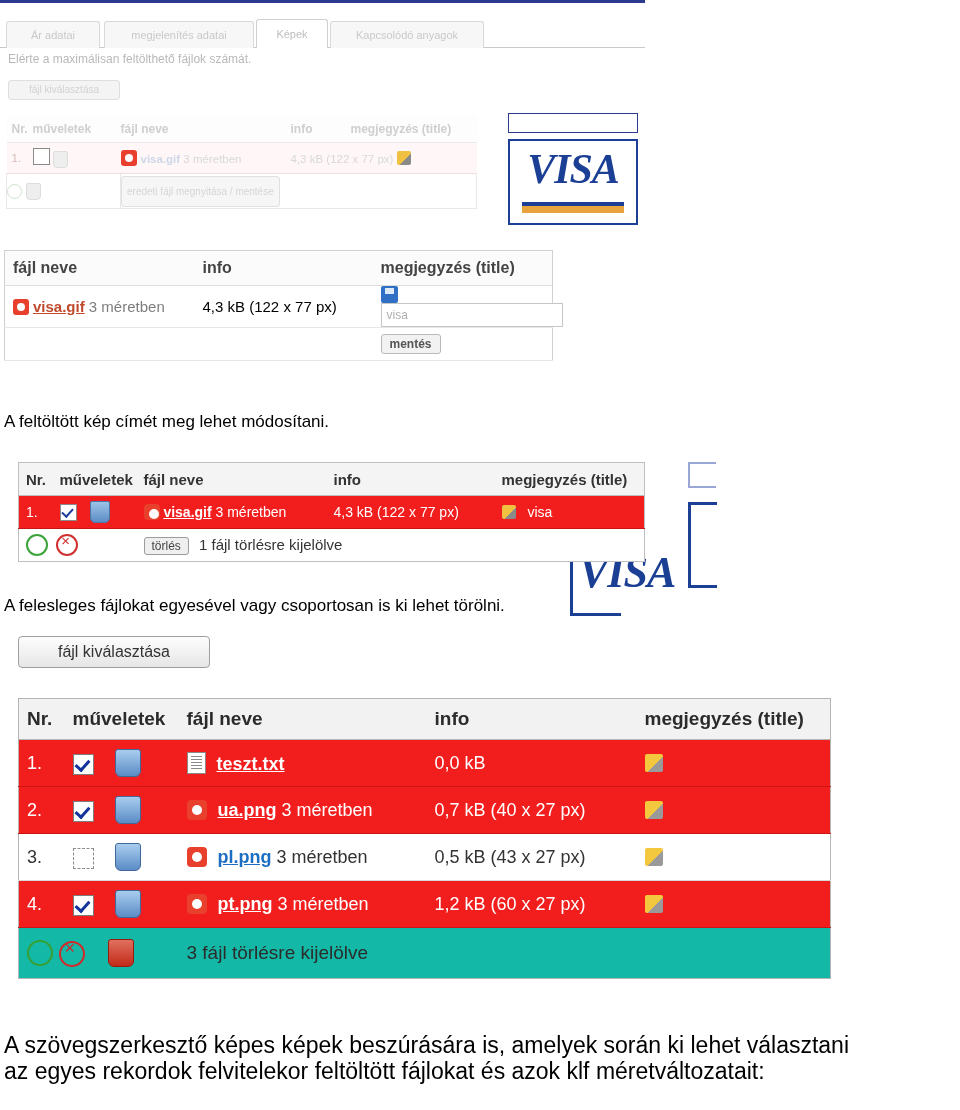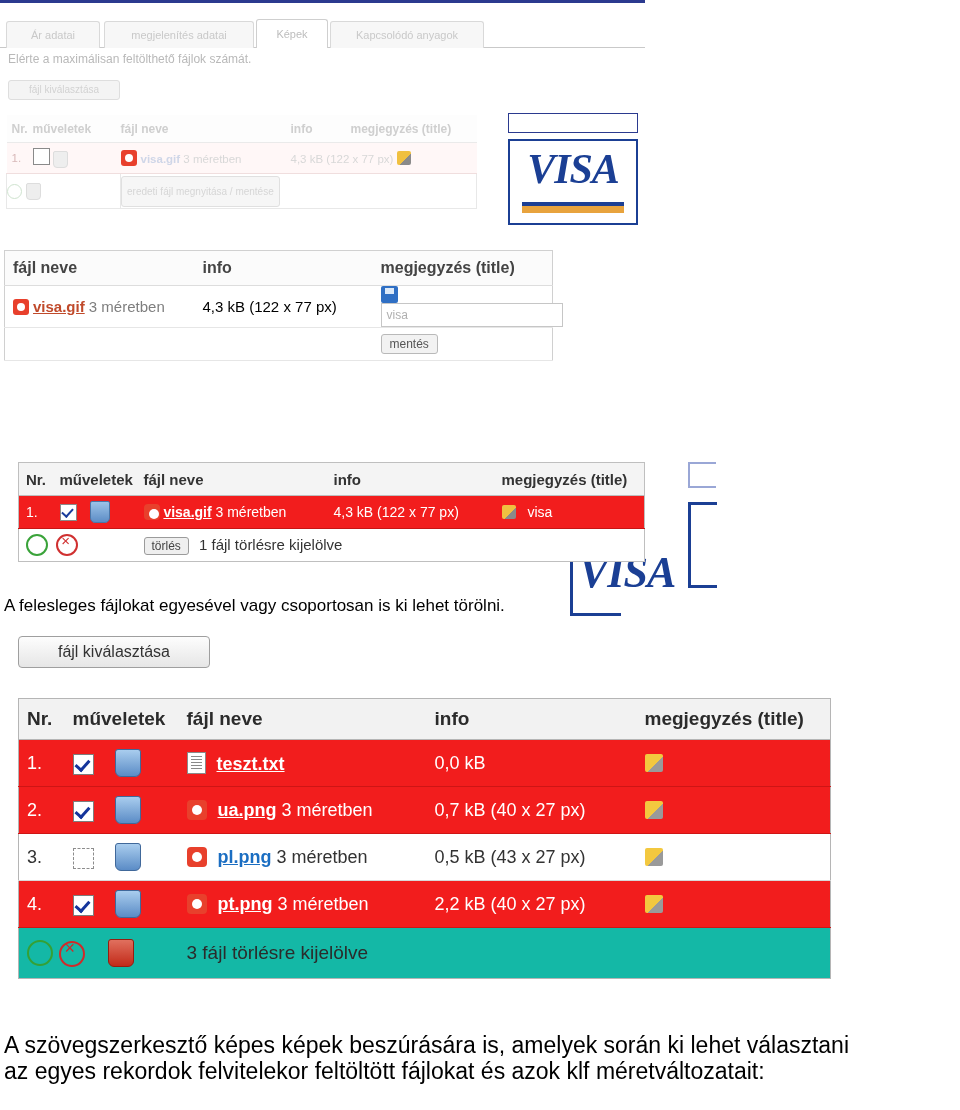--- a/index.html
+++ b/index.html
@@ -65,21 +65,21 @@
   #visabox1 .bar2{position:absolute;left:12px;bottom:17px;width:102px;height:4px;background:#1b3f94;}
 
   
   #shot2{left:4px;top:250px;width:560px;height:132px;}
   #t2{width:548px;border:1px solid #d0d0d0;background:#fff;}
   #t2 th{height:34px;font-size:16px;font-weight:bold;color:#444;text-align:left;padding-left:8px;background:#fbfbfb;border-bottom:1px solid #ddd;}
   #t2 td{height:38px;font-size:15px;border-bottom:1px solid #e6e6e6;padding-left:8px;}
   #t2 .fname{color:#c04a2b;font-weight:bold;text-decoration:underline;}
   #t2 .grey{color:#7e7e7e;}
   #t2 .inp{display:inline-block;width:175px;height:22px;border:1px solid #c6c6c6;background:#fff;color:#b0b0b0;font-size:12px;line-height:22px;padding-left:5px;}
-  #t2 .saverow td{height:32px;border-bottom:1px solid #e6e6e6;}
+  #t2 .saverow td{height:32px;border-bottom:1px solid #e6e6e6;font-weight:bold;}
   .savebtn{display:inline-block;border:1px solid #b9b9b9;background:#f2f2f2;border-radius:3px;padding:2px 8px;font-size:12px;color:#555;}
   .ficon{display:inline-block;width:16px;height:16px;background:#e8402c;border-radius:3px;vertical-align:-3px;margin-right:4px;position:relative;}
   .ficon:after{content:"";position:absolute;left:4px;top:4px;width:8px;height:8px;background:#fff;border-radius:50%;}
   .diskicon{display:inline-block;width:17px;height:17px;background:#2f6fc4;border-radius:2px;vertical-align:-3px;position:relative;}
   .diskicon:after{content:"";position:absolute;left:4px;top:2px;width:9px;height:6px;background:#dce9f8;}
   .pencil{display:inline-block;width:14px;height:14px;vertical-align:-2px;
      background:linear-gradient(135deg,#f0c040 0 60%,#8a8a8a 60% 100%);transform:rotate(0deg);border-radius:2px;}
 
   
   #visabox2{position:absolute;left:566px;top:250px;width:60px;height:160px;}
@@ -248,20 +248,21 @@
     </tbody>
       </table>
     <div id="visabox2">
       <div class="inbox"></div>
       <div class="logo">
         <div class="visaword">VISA</div>
       </div>
     </div>
   </div>
 
+  <div class="abs" id="cap1">A feltöltött kép címét meg lehet módosítani.</div>
 
   <div class="abs" id="shot3">
     <table class="tbl" id="t3">
       <colgroup>
           <col style="width:34px">
           <col style="width:84px">
           <col style="width:190px">
           <col style="width:168px">
           <col style="width:150px">
         </colgroup>
@@ -379,21 +380,21 @@
         <td>4.</td>
         <td>
           <span class="cb2 on"></span>
           <span class="bin2" style="margin-left:16px;"></span>
         </td>
         <td>
           <span class="imgicon"></span>
           <span class="fname" style="margin-left:6px;">pt.png</span>
           <span>3 méretben</span>
         </td>
-        <td>2,2 kB (40 x 27 px)</td>
+        <td>1,2 kB (60 x 27 px)</td>
         <td><span class="pen2"></span></td>
       </tr>
 
       <tr class="lastrow">
         <td>
           <span class="greenc2"></span>
         </td>
         <td>
           <span class="redc2" style="margin-left:-14px;"></span>
           <span class="bin2 red" style="margin-left:18px;"></span>

